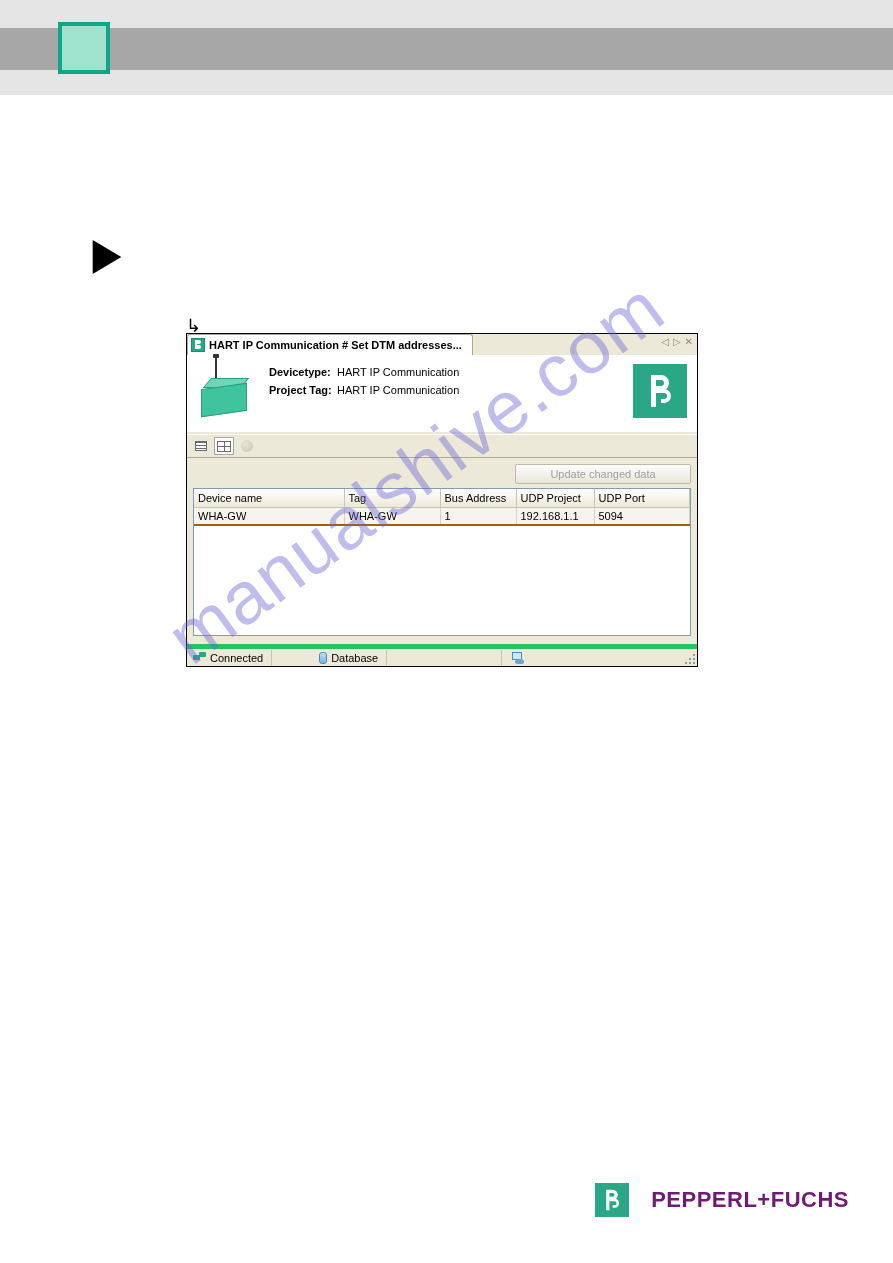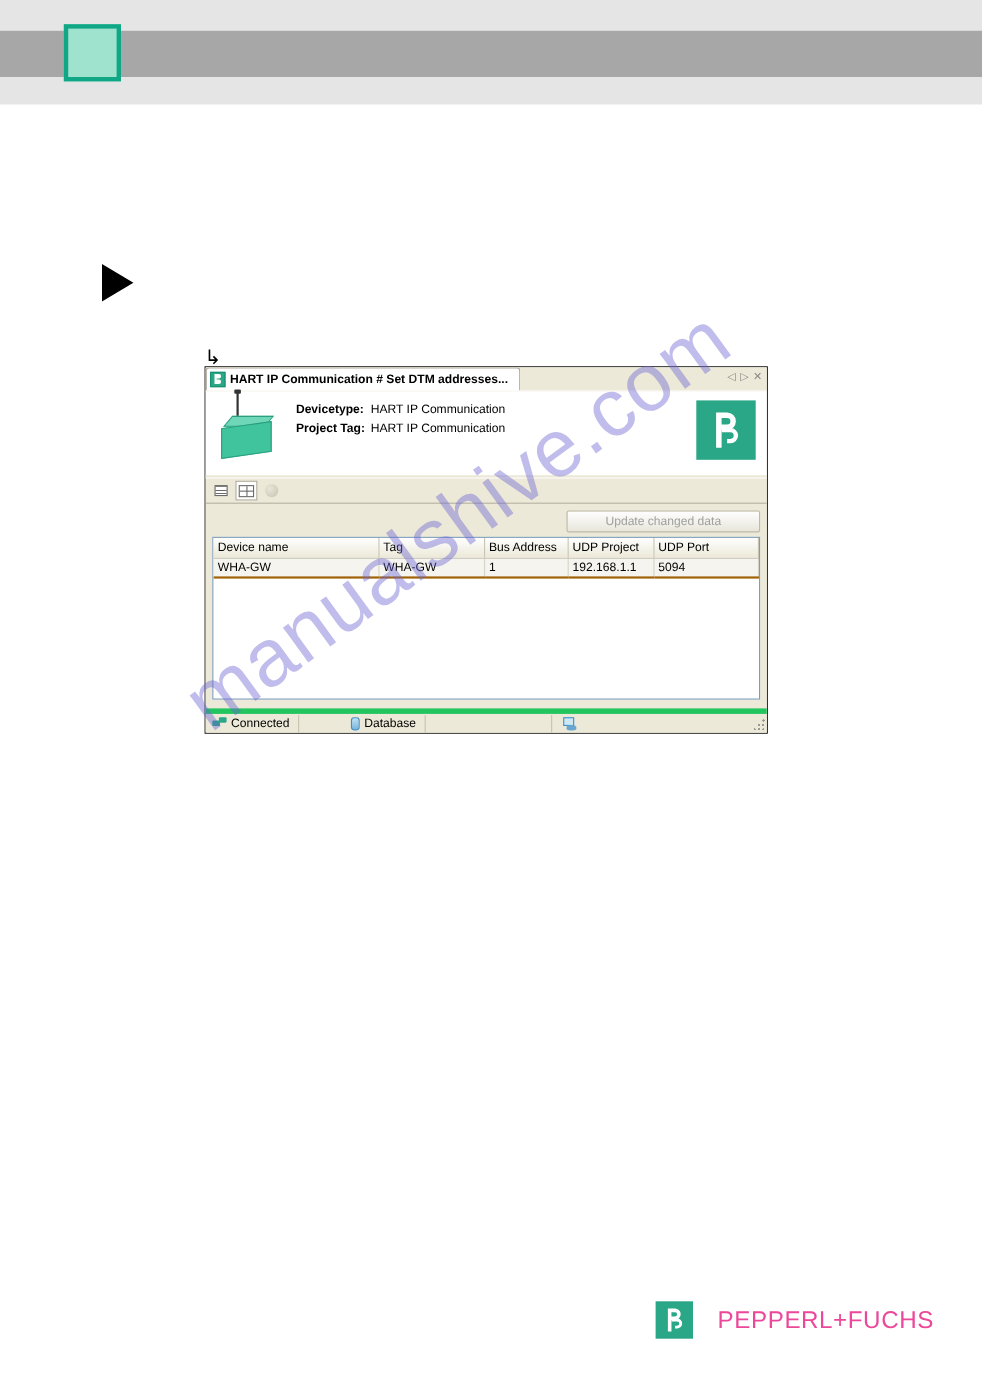--- a/index.html
+++ b/index.html
@@ -315,23 +315,23 @@
     align-items: center;
     gap: 10px;
   }
   .footer-logo .sq {
     width: 34px; height: 34px;
     background: #2aa786;
     display: flex; align-items: center; justify-content: center;
   }
   .footer-logo .txt {
     font-size: 22px;
-    font-weight: 400;
+    font-weight: 700;
     letter-spacing: 0.5px;
-    color: #ec4899;
+    color: #701a75;
     margin-left: 12px;
   }
 </style>
 </head>
 <body>
 
 <div class="page-top-bar">
   <div class="grey-stripe"></div>
   <div class="teal-square"></div>
 </div>

